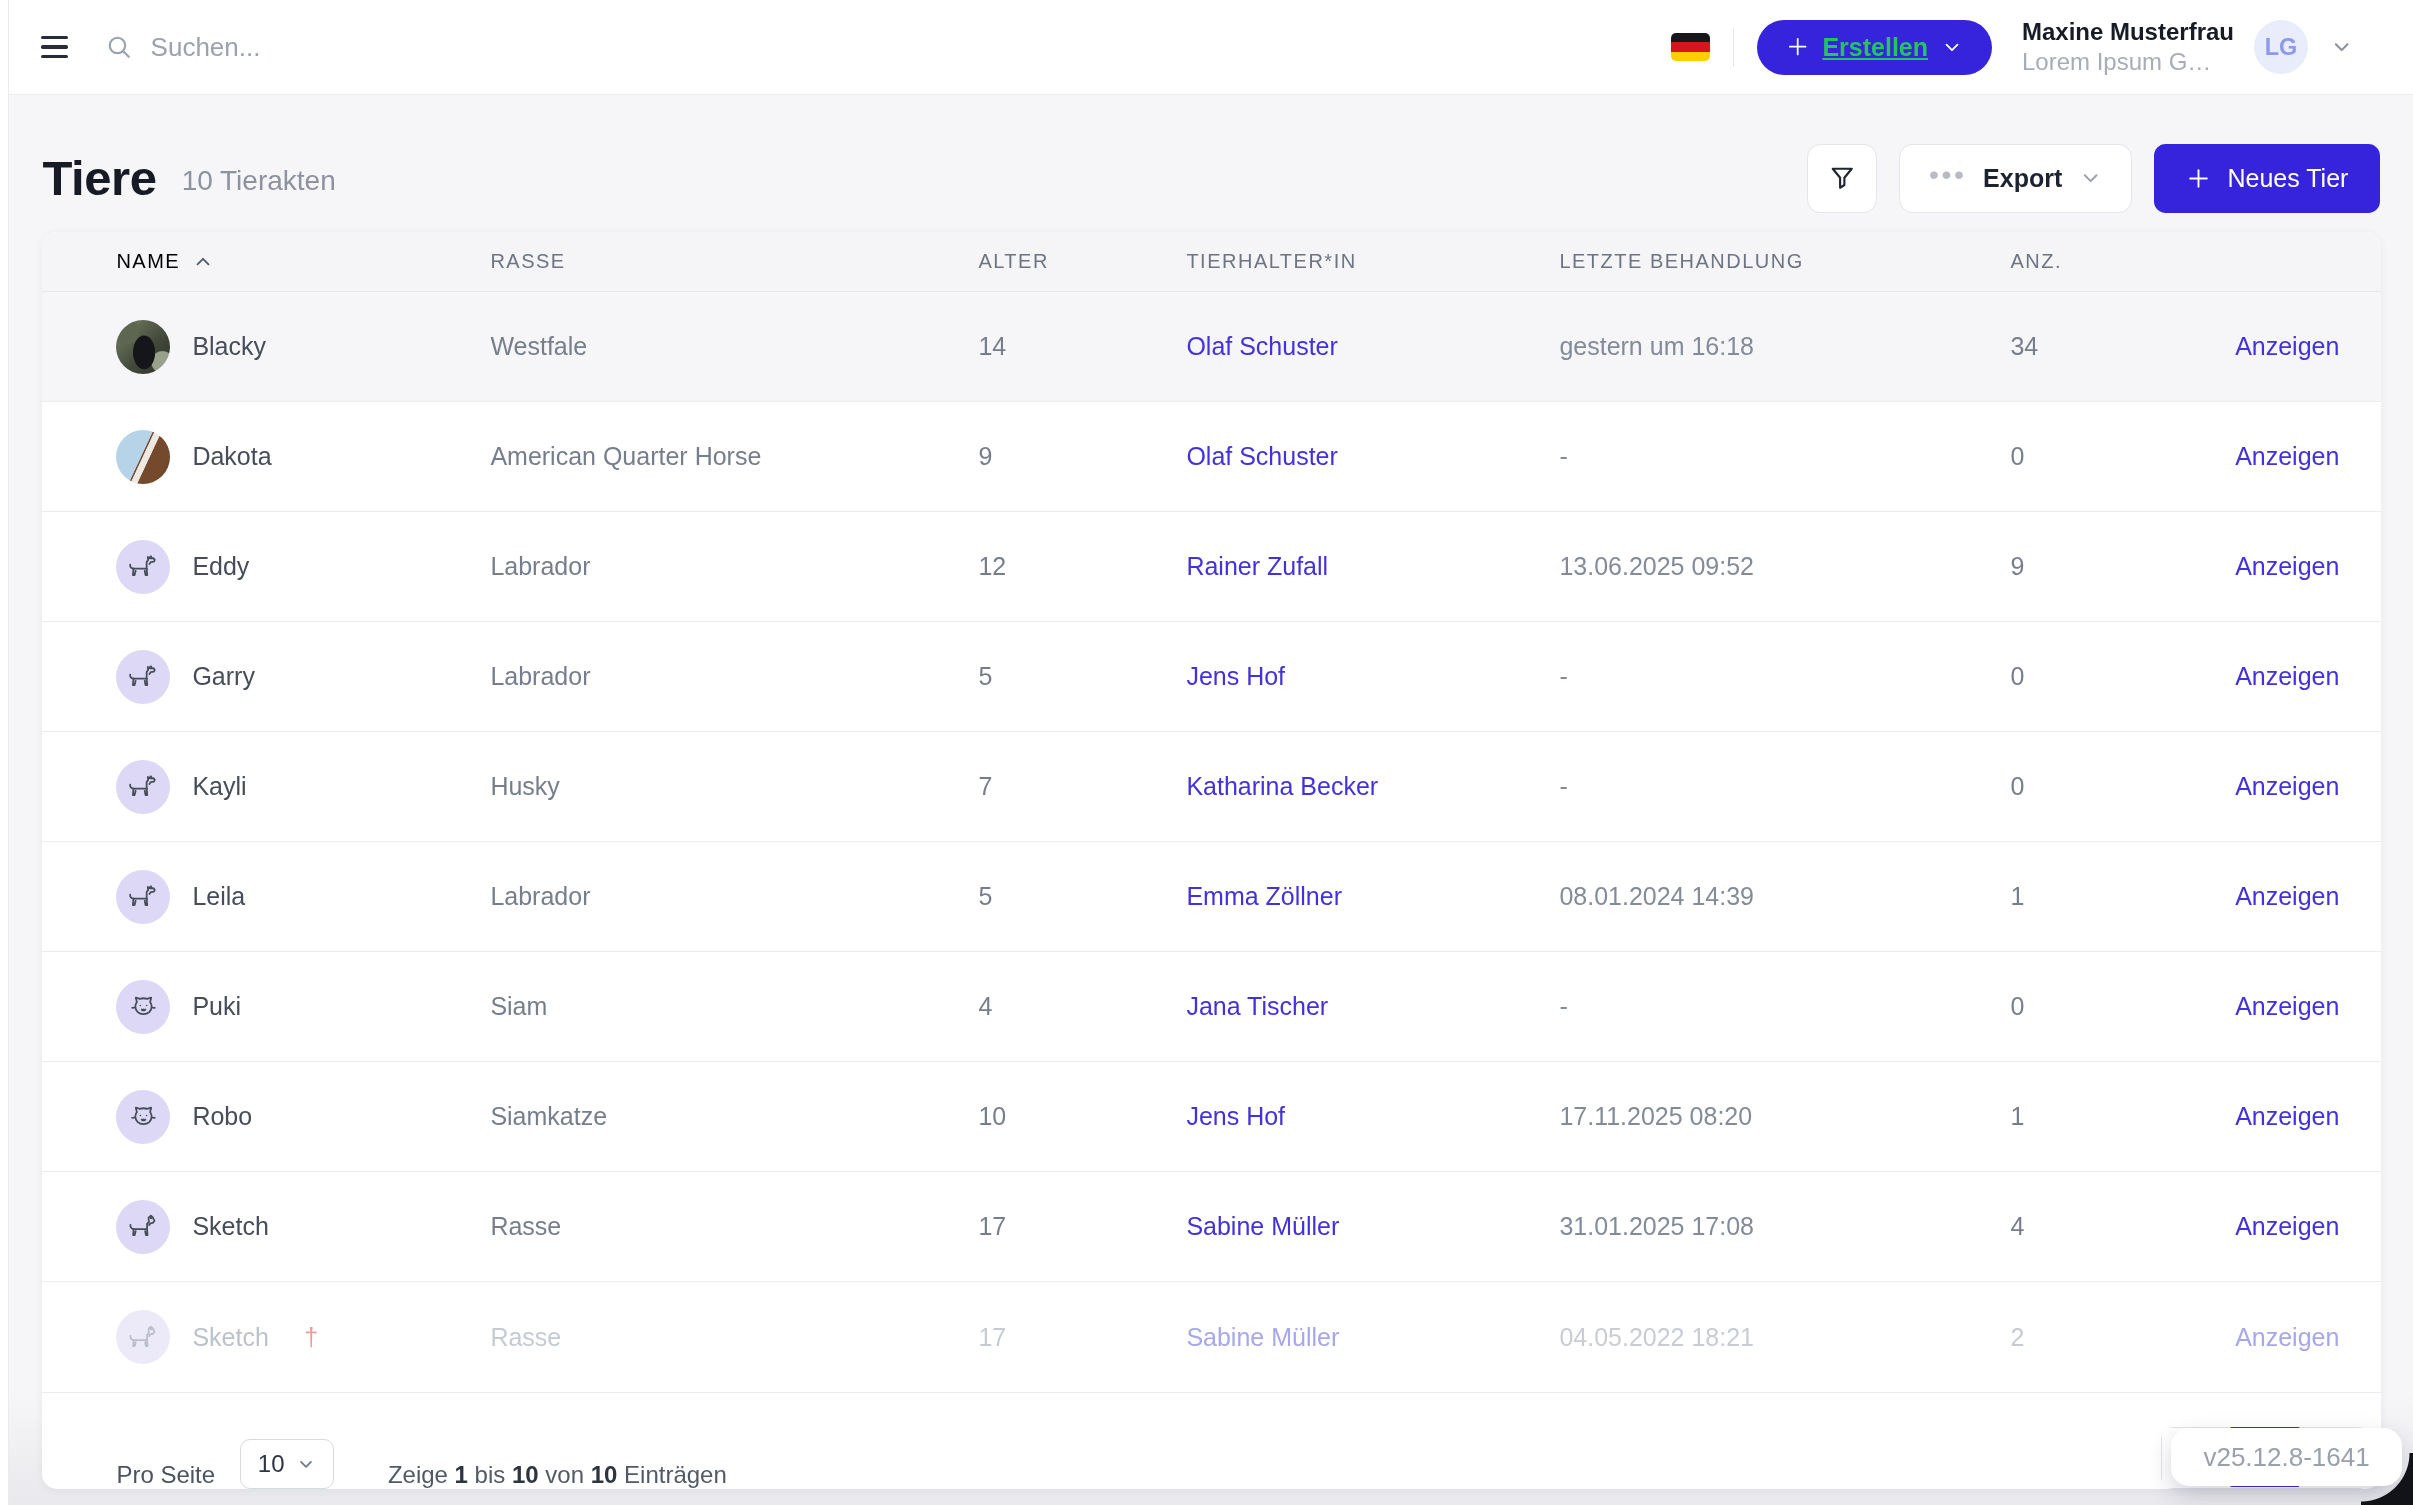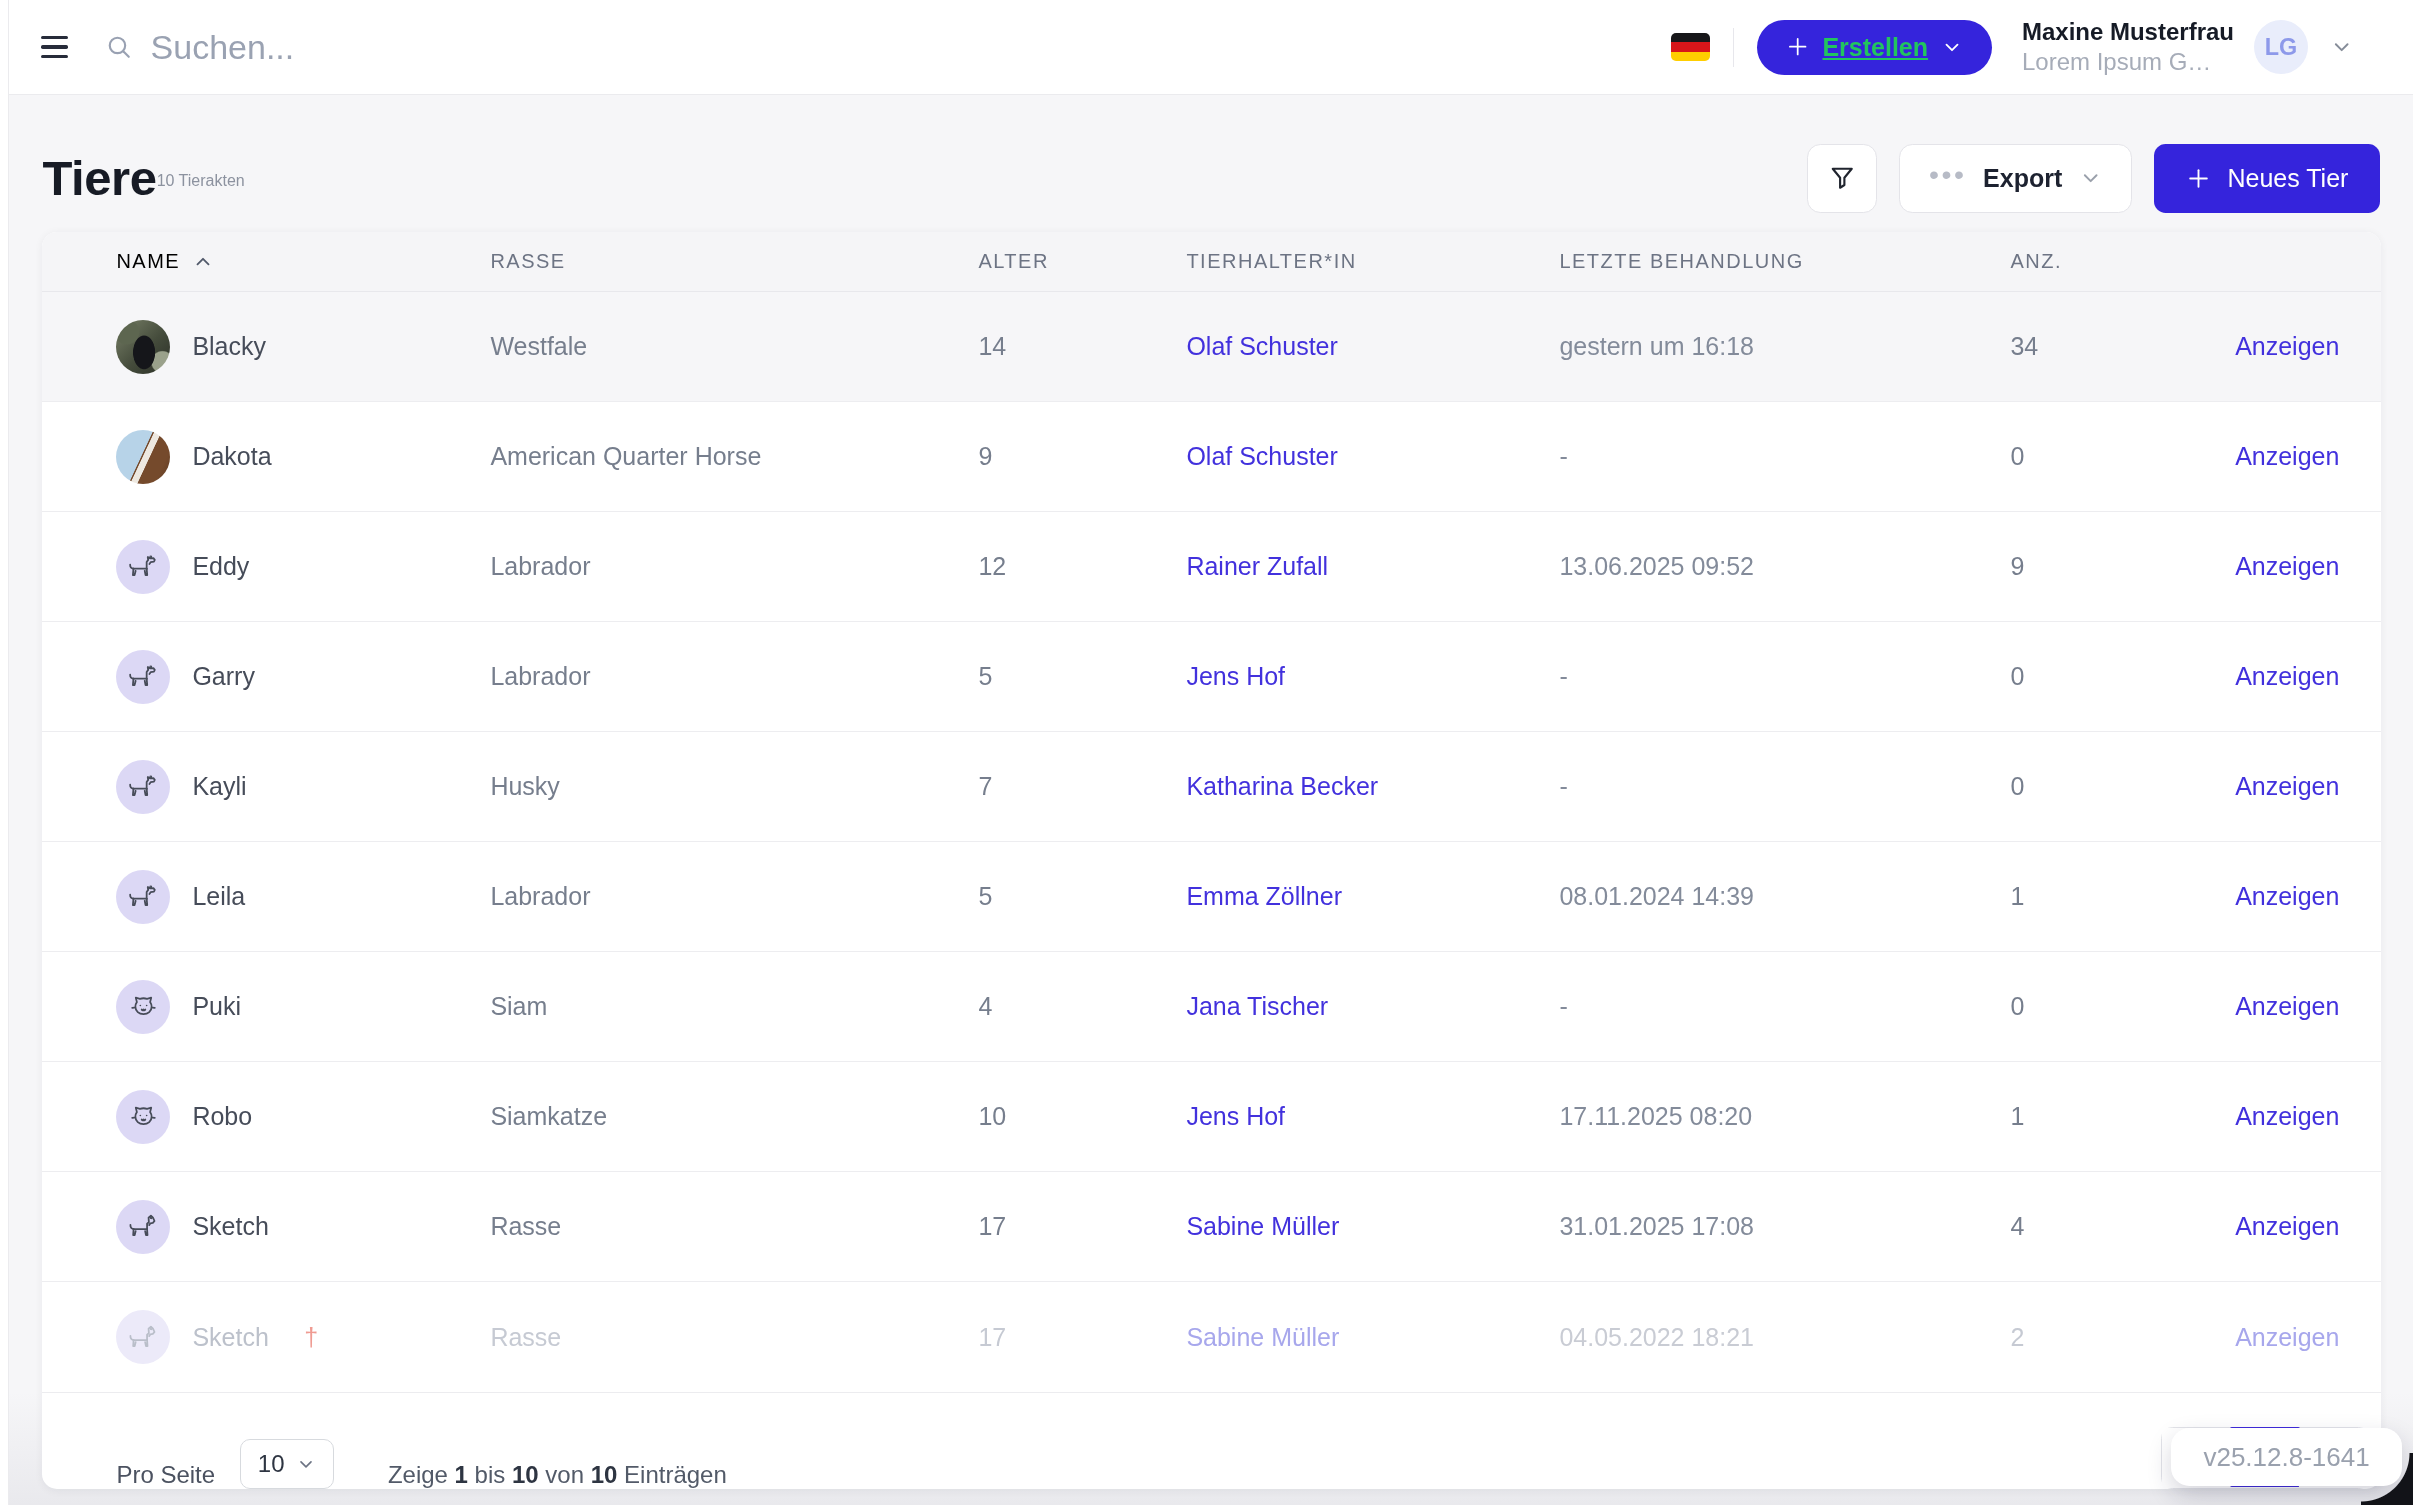--- a/index.html
+++ b/index.html
@@ -10,21 +10,21 @@
   .app { width:2405px; height:1506px; margin-left:8.4px; border-left:0.8px solid #ebebee; position:relative; }
 
   
   .topbar { height:95px; background:#fff; border-bottom:0.8px solid #ebebee;
             display:flex; align-items:center; padding:0 60px 0 32px; }
   .hamburger { width:27px; height:22px; display:flex; flex-direction:column; justify-content:space-between;
                background:none; border:none; cursor:pointer; }
   .hamburger span { display:block; height:3.3px; border-radius:1.7px; background:#272c3a; }
   .search { display:flex; align-items:center; gap:16.7px; margin-left:37px; flex:1; }
   .search svg { flex:0 0 auto; }
-  .search input { border:none; outline:none; font-size:34px; color:#3a404d; width:502px; background:transparent;
+  .search input { border:none; outline:none; font-size:26px; color:#3a404d; width:502px; background:transparent;
                   font-family:"Liberation Sans", sans-serif; }
   .search input::placeholder { color:#9aa2b2; }
 
   .topbar-right { display:flex; align-items:center; margin-left:auto; }
   .flag { width:39px; height:28px; border-radius:5px; overflow:hidden; flex:0 0 auto;
           background:linear-gradient(180deg,#17171a 0 33.4%,#d8161a 33.4% 66.7%,#ffce00 66.7%); }
   .tb-divider { width:0.8px; height:39px; background:#e7e7ec; margin:0 23.4px; }
   .btn-create { display:flex; align-items:center; gap:13.4px; height:55px; padding:0 28.5px;
                 background:var(--accent); color:#22c55e; border:none; border-radius:28px;
                 font-size:25px; font-weight:bold; cursor:pointer; font-family:"Liberation Sans", sans-serif;text-decoration:underline; }
@@ -34,21 +34,21 @@
   .avatar-initials { margin-left:20px; width:54px; height:54px; border-radius:50%;
                      background:#e9edfb; color:#8d99ea; font-size:23.4px; font-weight:bold;
                      display:flex; align-items:center; justify-content:center; cursor:pointer; }
   .tb-caret { margin-left:22px; cursor:pointer; display:flex; }
 
   
   .content { height:1410px; background:linear-gradient(#f6f6f8 92%, #e9e9ed); position:relative; }
 
   .page-head { display:flex; align-items:center; padding:32px 33px 0 33px; height:134px; }
   .page-title { font-size:49px; font-weight:800; color:#171b25; letter-spacing:-0.4px; }
-  .page-sub { font-size:16px; color:#8c929f; padding-top:6.7px; }
+  .page-sub { font-size:28px; color:#8c929f; margin-left:25px; padding-top:6.7px; }
   .head-actions { margin-left:auto; display:flex; align-items:center; gap:22px; }
   .btn-icon { width:70px; height:69px; background:#fff; border:0.8px solid #e4e4e9; border-radius:13.4px;
               display:flex; align-items:center; justify-content:center; cursor:pointer; }
   .btn-export { height:69px; background:#fff; border:0.8px solid #e4e4e9; border-radius:13.4px;
                 display:flex; align-items:center; gap:16.7px; padding:0 28.5px; cursor:pointer;
                 font-family:"Liberation Sans", sans-serif; }
   .btn-export .dots { color:#b7bbc6; font-size:28.5px; letter-spacing:2.5px; line-height:0; padding-bottom:8.4px; }
   .btn-export .lbl { font-size:25px; font-weight:bold; color:#1d2230; }
   .btn-primary { height:69px; background:var(--accent); border:none; border-radius:11.7px;
                  display:flex; align-items:center; gap:16.7px; padding:0 32px; cursor:pointer;

